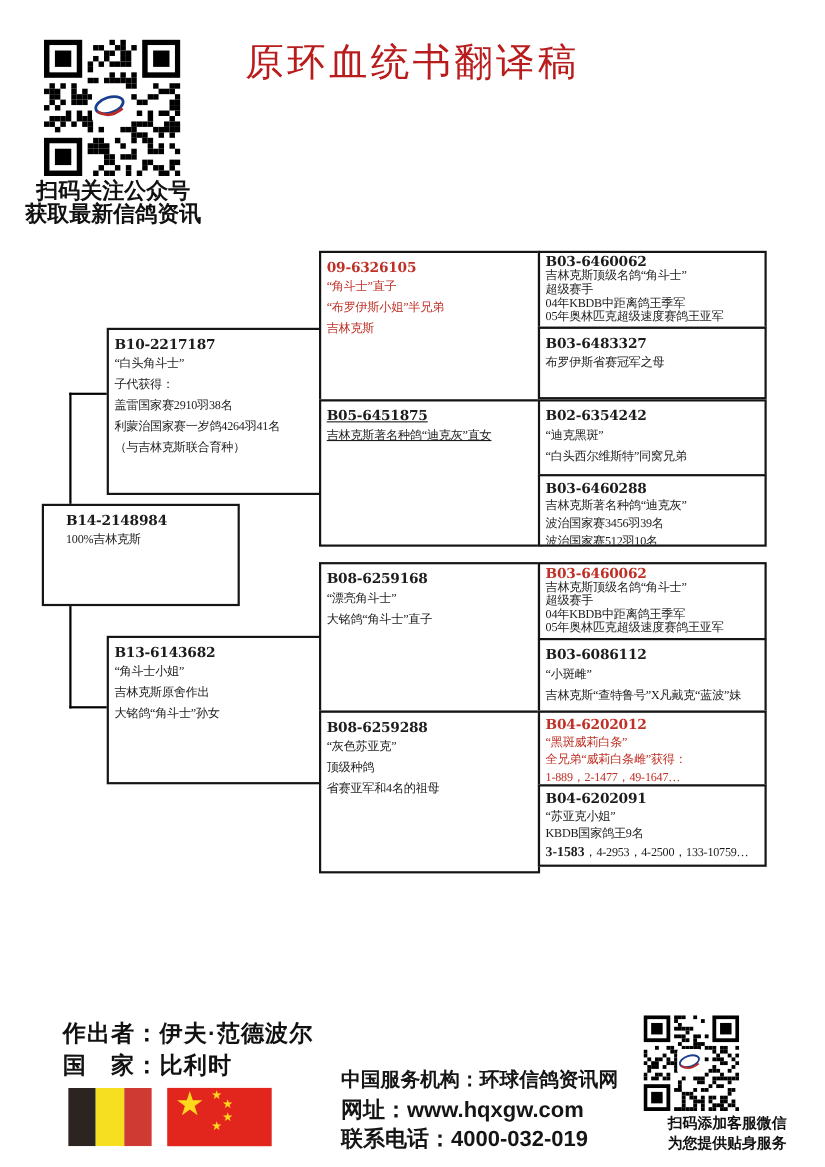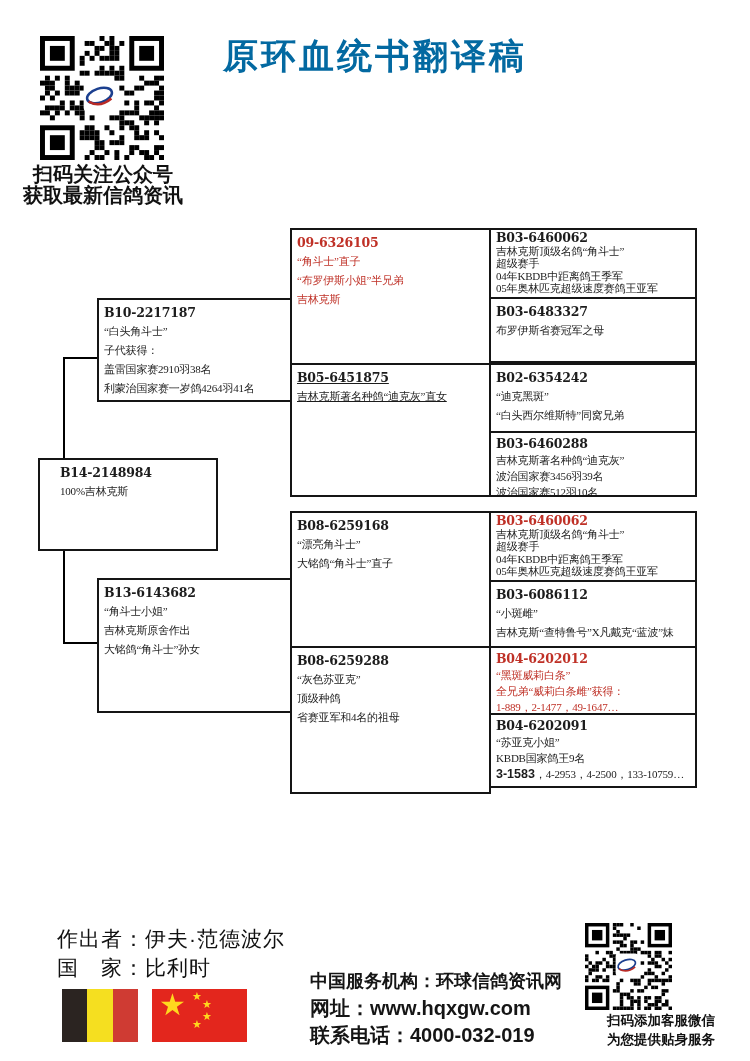--- a/index.html
+++ b/index.html
@@ -7,40 +7,40 @@
     position:relative;width:750px;height:1061px;background:#ffffff;
     margin:0 auto;overflow:hidden;
     font-family:"Liberation Sans", sans-serif;color:#1a1a1a;
   }
   
   .qr-top{position:absolute;left:40px;top:36px;width:124px;height:124px;}
   .qr-top svg,.qr-bot svg{width:100%;height:100%;display:block;}
   .qr-top-caption{position:absolute;left:18px;top:164px;width:170px;text-align:center;
     font-size:20px;font-weight:600;line-height:21px;color:#111;}
   .doc-title{position:absolute;left:0;top:33px;width:100%;text-align:center;
-    font-size:35px;font-weight:700;letter-spacing:3px;color:#0369a1;}
+    font-size:35px;font-weight:400;letter-spacing:3px;color:#b91c1c;}
   
   .pline{position:absolute;background:#000;}
   .pbox{
     position:absolute;background:#fff;border:2px solid #151515;box-sizing:border-box;
     padding:3px 5px;overflow:hidden;
     font-family:"Liberation Serif","DejaVu Serif",serif;
     font-size:11px;letter-spacing:-0.2px;color:#1c1c1c;
   }
   .pbox .ring{font-weight:700;font-size:12.5px;font-family:"DejaVu Serif",serif;}
   .pbox div{white-space:nowrap;}
   .lh-loose div{line-height:19px;}
   .lh-mid div{line-height:16px;}
   .lh-tight{padding-top:2px;}
   .lh-tight div{line-height:12.6px;}
   .red-all, .red-all .ring{color:#bf3026;}
   .red-ring .ring{color:#bf3026;}
-  .results-bold{font-weight:700;font-family:Liberation Sans, sans-serif;font-size:12.5px;letter-spacing:0;}
+  .results-bold{font-weight:700;font-family:Liberation Serif, serif;font-size:12.5px;letter-spacing:0;}
   
-  .breeder{position:absolute;left:57px;font-size:21px;font-weight:400;color:#111;letter-spacing:1px;}
+  .breeder{position:absolute;left:57px;font-size:21px;font-weight:700;color:#111;letter-spacing:1px;}
   .flag{position:absolute;top:989px;height:53px;overflow:hidden;}
   .flag-be{left:62px;width:76px;display:flex;}
   .flag-be span{flex:1;height:100%;}
   .be-black{background:#2b2421;}
   .be-yellow{background:#f5df20;}
   .be-red{background:#cf3b33;}
   .flag-cn{left:152px;width:95px;background:#e3261d;}
   .cn-star{position:absolute;color:#ffd81e;line-height:1;}
   .cn-star-big{left:7px;top:1px;font-size:30px;}
   .cn-s1{left:40px;top:2px;font-size:11px;}
@@ -250,21 +250,21 @@
 
   <div class="pline" style="left:63px;top:357px;width:2px;height:287px;"></div>
   <div class="pline" style="left:63px;top:357px;width:36px;height:2px;"></div>
   <div class="pline" style="left:63px;top:642px;width:36px;height:2px;"></div>
 
   <div class="pbox lh-loose" style="left:38px;top:458px;width:180px;height:93px;padding-left:20px;">
     <div class="ring">B14-2148984</div>
     <div>100%吉林克斯</div>
   </div>
 
-  <div class="pbox lh-loose" style="left:97px;top:298px;width:195px;height:104px;">
+  <div class="pbox lh-loose" style="left:97px;top:298px;width:195px;height:152px;">
     <div class="ring">B10-2217187</div>
     <div>“白头角斗士”</div>
     <div>子代获得：</div>
     <div>盖雷国家赛2910羽38名</div>
     <div>利蒙治国家赛一岁鸽4264羽41名</div>
     <div>（与吉林克斯联合育种）</div>
   </div>
   <div class="pbox lh-loose" style="left:97px;top:578px;width:195px;height:135px;">
     <div class="ring">B13-6143682</div>
     <div>“角斗士小姐”</div>

